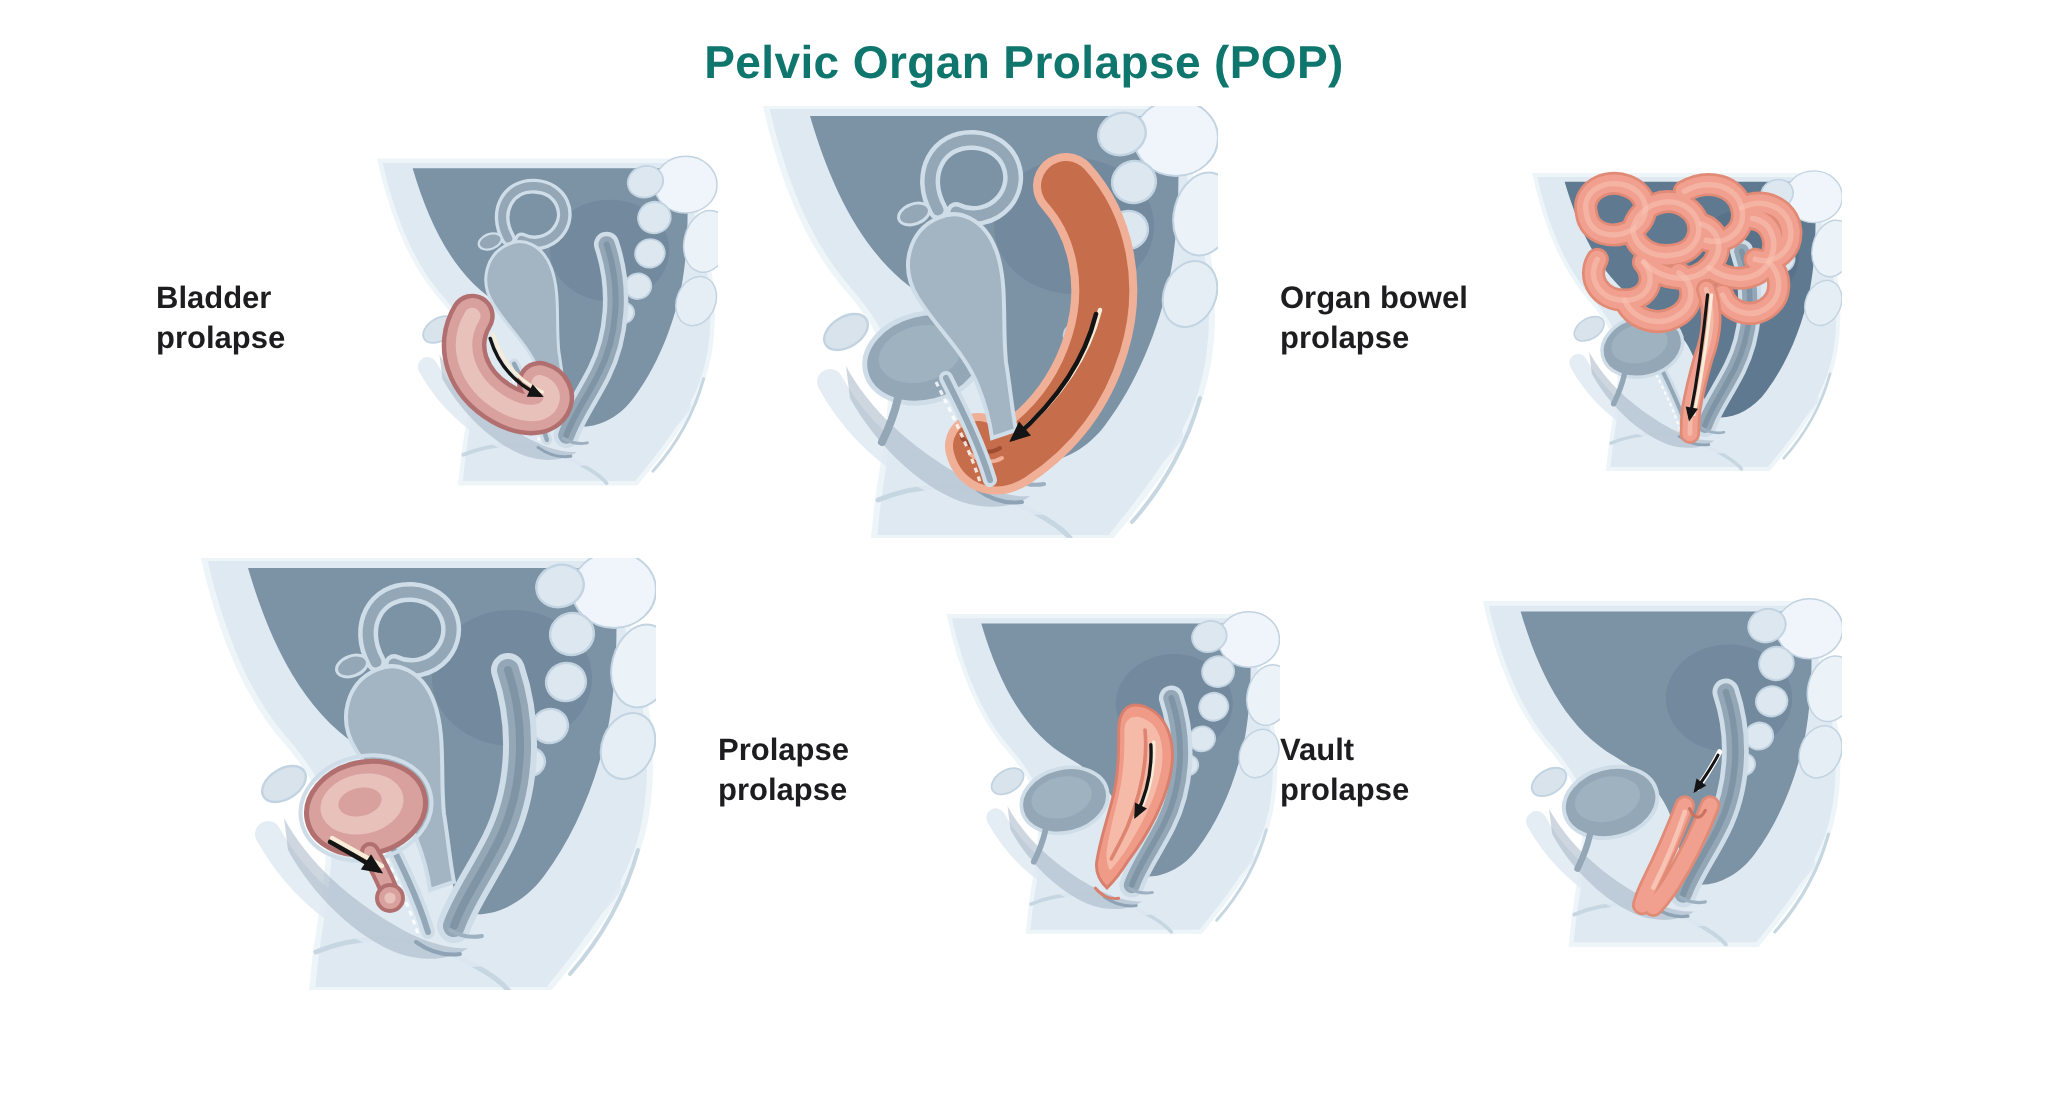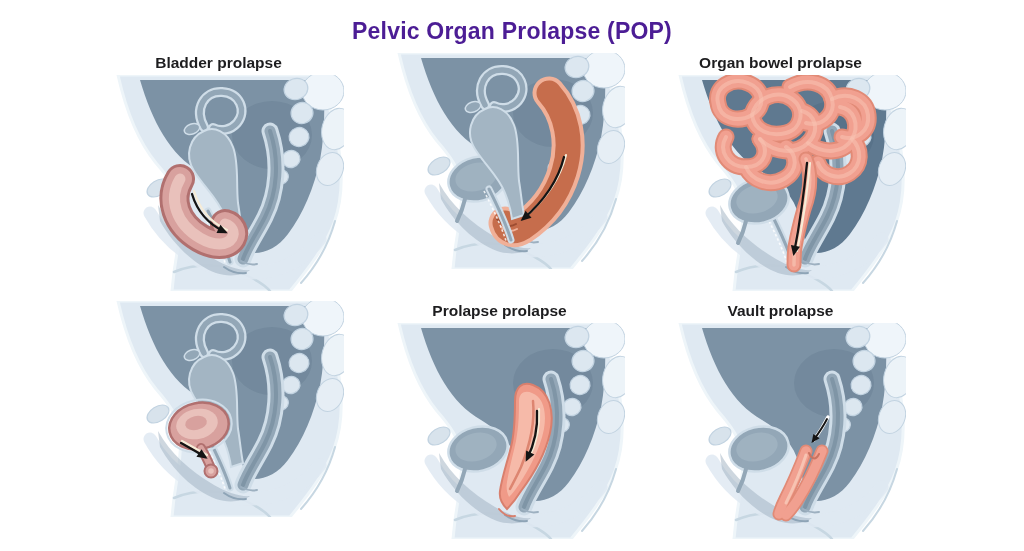--- a/index.html
+++ b/index.html
@@ -1,20 +1,20 @@
 <!DOCTYPE html>
 <html><head>
 <meta charset="utf-8">
 <style>
   html,body{margin:0;padding:0;background:#ffffff;}
   body{width:1024px;height:551px;overflow:hidden;font-family:"Liberation Sans","DejaVu Sans",sans-serif;}
   .page{width:1024px;height:551px;position:relative;background:#ffffff;}
-  .title{margin:0;padding-top:18px;text-align:center;font-size:23px;font-weight:700;color:#4c1d95;letter-spacing:.2px;}
+  .title{margin:0;padding-top:18px;text-align:center;font-size:23px;font-weight:700;color:#0f766e;letter-spacing:.2px;}
   .grid{width:843px;margin:8px 0 0 78px;display:grid;grid-template-columns:repeat(3,281px);row-gap:10px;}
-  .panel{margin:0;display:flex;flex-direction:column;align-items:center;}
+  .panel{margin:0;display:flex;flex-direction:row;align-items:center;}
   .plabel{font-size:15.5px;font-weight:700;color:#1d1d1f;line-height:20px;margin-bottom:2px;}
   svg.illus{width:250px;height:216px;display:block;}
 </style>
 </head>
 <body>
 
 <div class="page">
   <h1 class="title">Pelvic Organ Prolapse (POP)</h1>
   <div class="grid">
 

